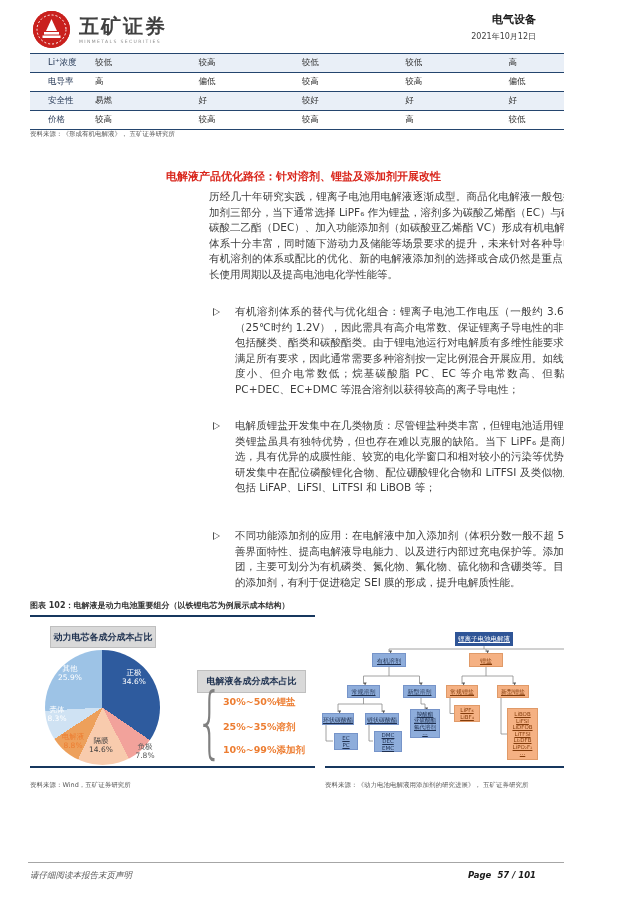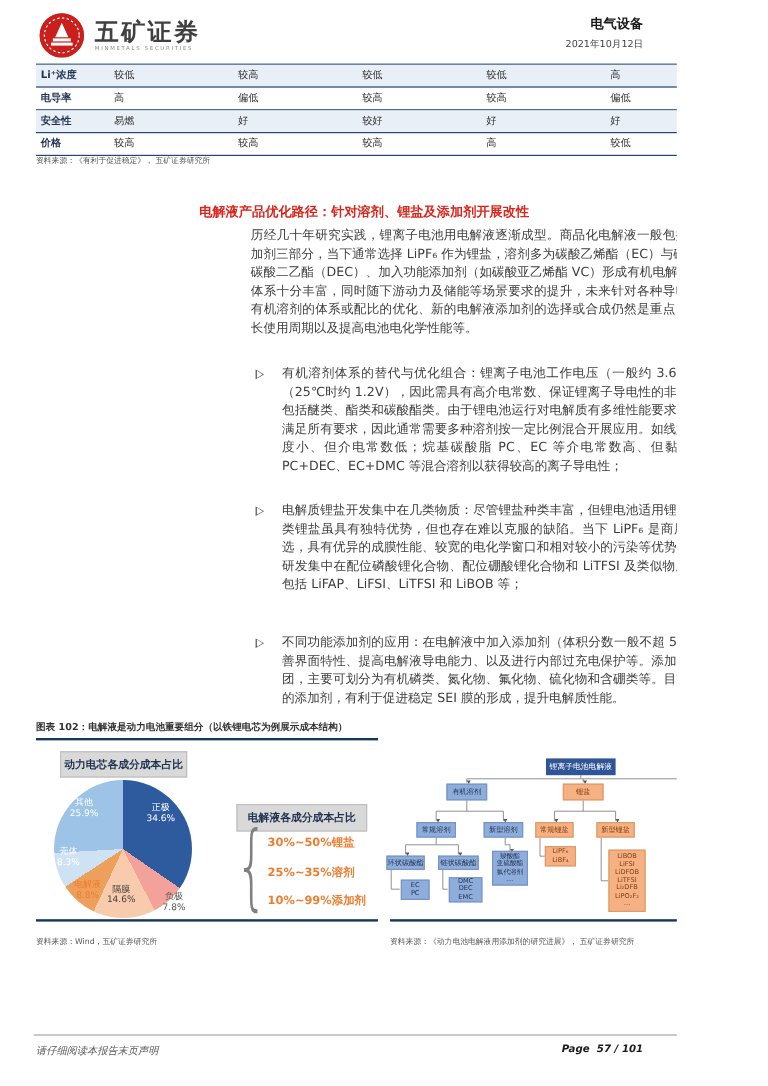--- a/index.html
+++ b/index.html
@@ -13,21 +13,21 @@
   .brand-cn{font-size:20px;font-weight:bold;color:#404040;letter-spacing:2px;line-height:22px;}
   .brand-en{font-size:4.5px;color:#8c8c8c;letter-spacing:1.4px;margin-top:2px;}
   .hdr-right{position:absolute;right:28px;top:12px;text-align:right;}
   .sector{font-size:11px;font-weight:bold;color:#1a1a1a;}
   .rep-date{font-size:8px;color:#404040;margin-top:4px;}
   
   .cmp-table{position:absolute;left:30px;top:53px;width:582px;border-top:1.5px solid #24456e;}
   .cmp-row{display:grid;grid-template-columns:65px repeat(5,1fr);height:18px;
            border-bottom:1.5px solid #24456e;align-items:center;font-size:8.5px;color:#333;}
   .cmp-row.shade{background:#e9eff7;}
-  .cmp-row .lbl{font-weight:bold;color:#1f3250;padding-left:4px;}
+  .cmp-row .lbl{font-weight:normal;color:#1f3250;padding-left:18px;}
   .tbl-src,.fig-src-txt{font-size:6.5px;color:#595959;}
   .tbl-src{position:absolute;left:30px;top:130px;}
   
   .sec-head{position:absolute;left:166px;top:169px;width:462px;font-size:11px;font-weight:bold;color:#d9261c;}
   .body-txt{font-size:10.5px;line-height:15.5px;text-align:justify;color:#3d3d3d;margin-left:43px;}
   .intro{position:absolute;left:166px;top:189px;width:461px;}
   .bullet{position:absolute;left:166px;width:461px;padding-left:26px;box-sizing:border-box;}
   .b1{top:304px;} .b2{top:418px;} .b3{top:528px;}
   .bullet .arrow{position:absolute;left:4px;top:4px;width:0;height:0;
        border-left:7px solid #4d4d4d;border-top:4px solid transparent;border-bottom:4px solid transparent;}
@@ -55,21 +55,21 @@
   .lab-fj{left:93px;top:122px;color:#595959;}
   .brk-title{left:167px;top:50px;width:107px;height:21px;font-size:9px;}
   .brace{position:absolute;left:166px;top:66px;font-size:78px;line-height:72px;color:#808080;
          transform:scaleX(0.55);transform-origin:left top;font-weight:100;}
   .brk-item{position:absolute;left:193px;font-size:9.5px;font-weight:bold;color:#ed7d31;white-space:nowrap;}
   .bi0{top:76px;} .bi1{top:101px;} .bi2{top:124px;}
   
   .fig103{position:absolute;left:320px;top:630px;width:300px;height:132px;}
   .fig103 svg.conn{position:absolute;left:0;top:0;}
   .t-box{position:absolute;display:flex;flex-direction:column;align-items:center;justify-content:center;
-         text-align:left;font-size:6px;line-height:7px;box-sizing:border-box;border:0.5px solid transparent;}
+         text-align:left;font-size:6px;line-height:7px;box-sizing:border-box;border:0.5px solid transparent;text-decoration:underline;}
   .t-navy{background:#2f5597;color:#ffffff;font-size:6.5px;}
   .t-blue{background:#8eaddb;color:#1f3050;border-color:#7694c9;}
   .t-orange{background:#f5b183;color:#833c0b;border-color:#e09a68;}
   .t-green{background:#e2efda;color:#375623;border-color:#b5cfa5;}
   .t-box div{white-space:nowrap;}
   .sm{font-size:5.5px;line-height:6.5px;}
   
   .foot-rule{position:absolute;left:28px;top:862px;width:584px;border-top:1.5px solid #a6a6a6;}
   .foot-l{position:absolute;left:30px;top:870px;font-size:8.5px;font-style:italic;color:#595959;}
   .foot-r{position:absolute;right:28px;top:870px;font-size:8.5px;font-style:italic;font-weight:bold;color:#1a1a1a;}
@@ -127,21 +127,21 @@
     </div>
     <div class="cmp-row">
       <div class="lbl">价格</div>
       <div>较高</div>
       <div>较高</div>
       <div>较高</div>
       <div>高</div>
       <div>较低</div>
     </div>
   </div>
-  <div class="tbl-src">资料来源：《有利于促进稳定》， 五矿证券研究所</div>
+  <div class="tbl-src">资料来源：《形成有机电解液》， 五矿证券研究所</div>
 
   <div class="sec-head">电解液产品优化路径：针对溶剂、锂盐及添加剂开展改性</div>
   <div class="intro body-txt">历经几十年研究实践，锂离子电池用电解液逐渐成型。商品化电解液一般包括有机溶剂、锂盐及添加剂三部分，当下通常选择 LiPF₆ 作为锂盐，溶剂多为碳酸乙烯酯（EC）与碳酸二甲酯（DMC）或碳酸二乙酯（DEC）、加入功能添加剂（如碳酸亚乙烯酯 VC）形成有机电解液。但需注意，电解液体系十分丰富，同时随下游动力及储能等场景要求的提升，未来针对各种导电锂盐的开发、电解液有机溶剂的体系或配比的优化、新的电解液添加剂的选择或合成仍然是重点，目标是降低成本、延长使用周期以及提高电池电化学性能等。</div>
 
   <div class="bullet body-txt b1">
     <span class="arrow"></span>
     <span>有机溶剂体系的替代与优化组合：锂离子电池工作电压（一般约 3.6V）高于水的分解电压（25℃时约 1.2V），因此需具有高介电常数、保证锂离子导电性的非水溶剂。常用有机溶剂包括醚类、酯类和碳酸酯类。由于锂电池运行对电解质有多维性能要求，而单一溶剂较少能够满足所有要求，因此通常需要多种溶剂按一定比例混合开展应用。如线型酯 DMC、DEC 等黏度小、但介电常数低；烷基碳酸脂 PC、EC 等介电常数高、但黏度大，因此通常采用 PC+DEC、EC+DMC 等混合溶剂以获得较高的离子导电性；</span>
   </div>
   <div class="bullet body-txt b2">
     <span class="arrow"></span>

